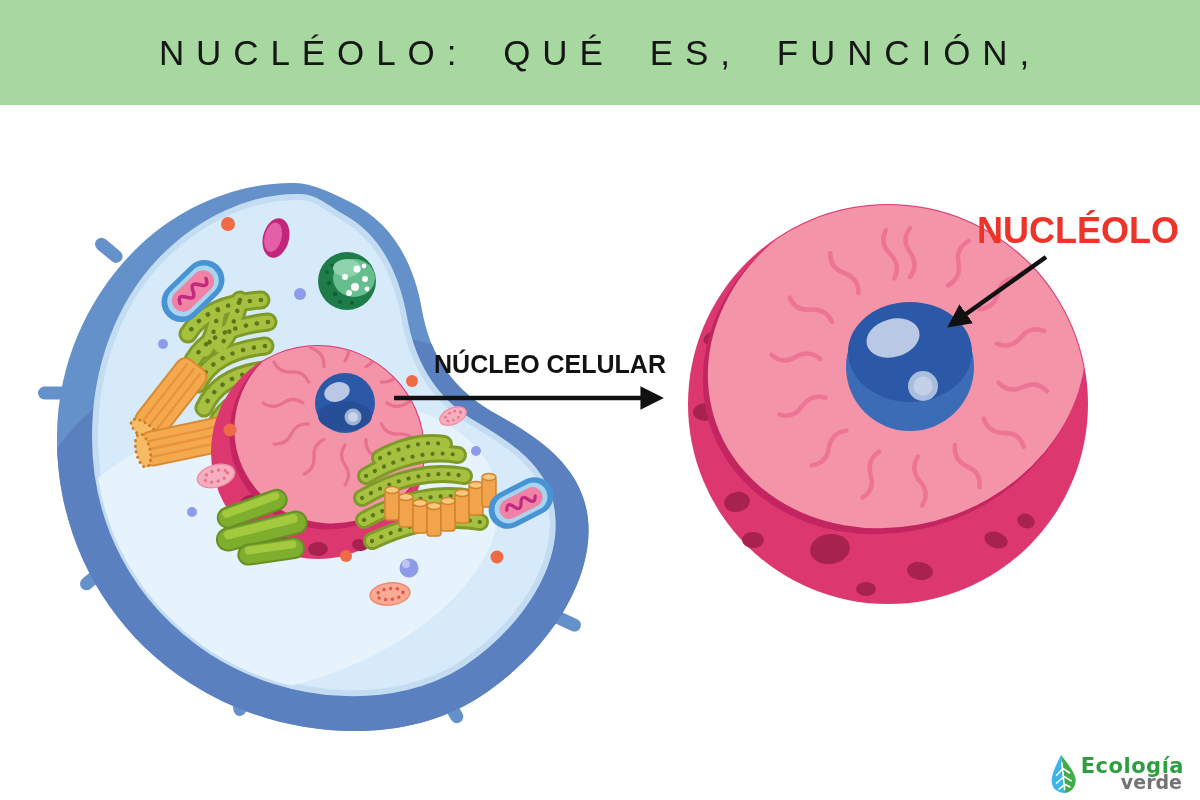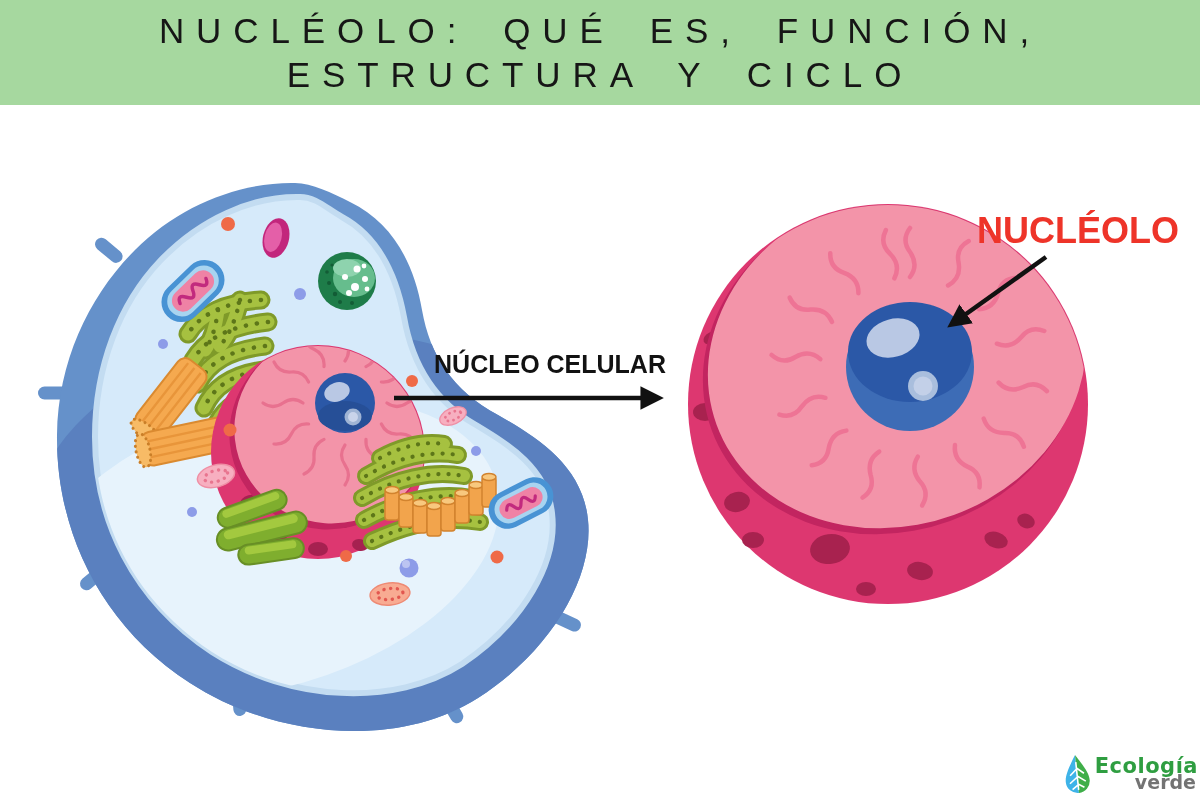--- a/index.html
+++ b/index.html
@@ -6,35 +6,34 @@
   .stage{position:relative;width:1200px;height:800px;background:#ffffff;overflow:hidden;
          font-family:"Liberation Sans",sans-serif;}
   .banner{position:absolute;top:0;left:0;width:1200px;height:105px;background:#a6d89f;
           display:flex;flex-direction:column;justify-content:center;align-items:center;}
   .banner .line{font-size:35px;font-weight:400;color:#161616;letter-spacing:0.34em;
                 word-spacing:0.38em;line-height:1.24;white-space:nowrap;}
   .diagram-svg{position:absolute;left:0;top:0;z-index:1;}
   .lbl{position:absolute;z-index:2;font-weight:bold;}
   .lbl-nucleo{left:418px;top:350px;width:264px;text-align:center;font-size:25px;color:#121212;}
   .lbl-nucleolo{left:972px;top:210px;width:212px;text-align:center;font-size:36px;color:#ee3429;}
-  .logo{position:absolute;right:2px;bottom:6px;z-index:2;display:flex;align-items:center;gap:3px;}
+  .logo{position:absolute;right:16px;bottom:6px;z-index:2;display:flex;align-items:center;gap:3px;}
   .logo .leaf{transform:rotate(-6deg);}
   .logo .words{display:flex;flex-direction:column;line-height:1;
                font-family:"DejaVu Sans",sans-serif;font-weight:bold;}
   .logo .top{font-size:21px;color:#2f9e41;letter-spacing:0.5px;}
   .logo .bottom{font-size:19px;color:#737373;text-align:right;margin-top:-4px;padding-right:2px;}
 </style>
 </head>
 <body>
 
 <div class="stage">
 
   <div class="banner">
     <div class="line">NUCLÉOLO: QUÉ ES, FUNCIÓN,</div>
-    <div class="line">ESTRUCTURA Y CICLO</div>
   </div>
 
   <div class="lbl lbl-nucleo">NÚCLEO CELULAR</div>
   <div class="lbl lbl-nucleolo">NUCLÉOLO</div>
 
   <svg class="diagram-svg" width="1200" height="800" viewBox="0 0 1200 800">
     <defs>
       <marker id="ah" viewBox="0 0 10 10" refX="7.5" refY="5" markerWidth="5.2" markerHeight="5.2" orient="auto">
         <path d="M0,0 L10,5 L0,10 z" fill="#111111"></path>
       </marker>

